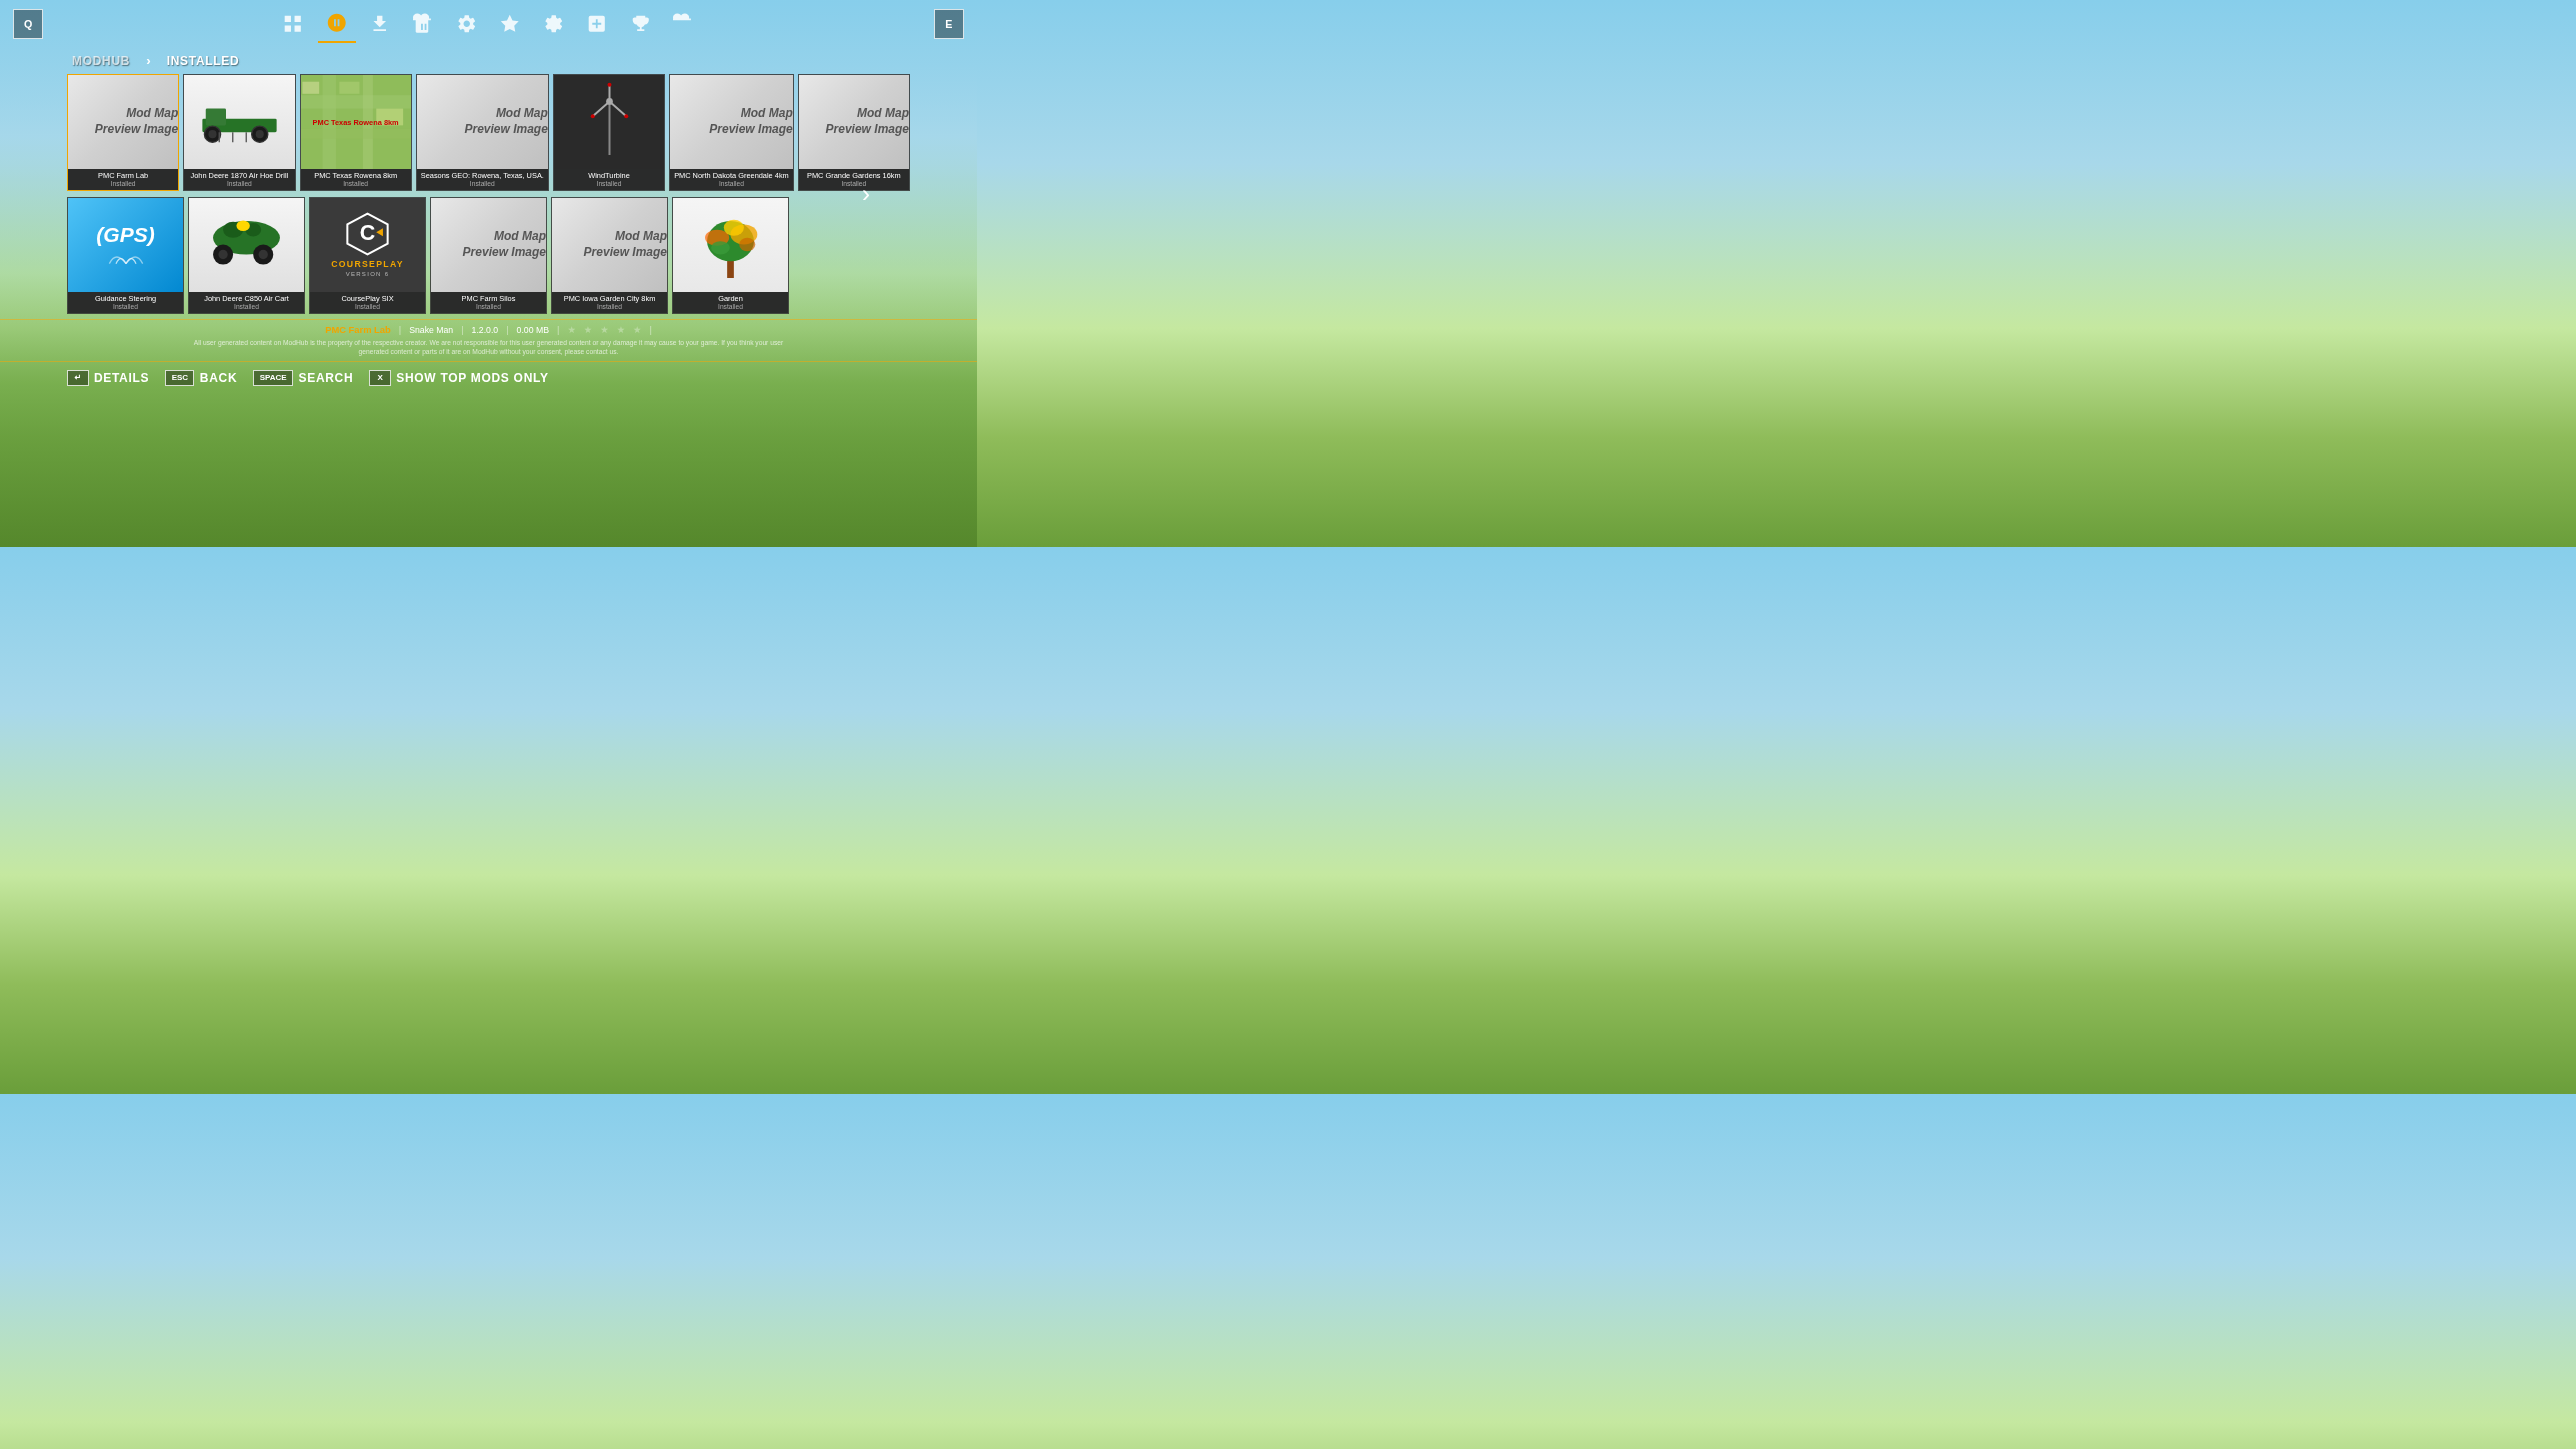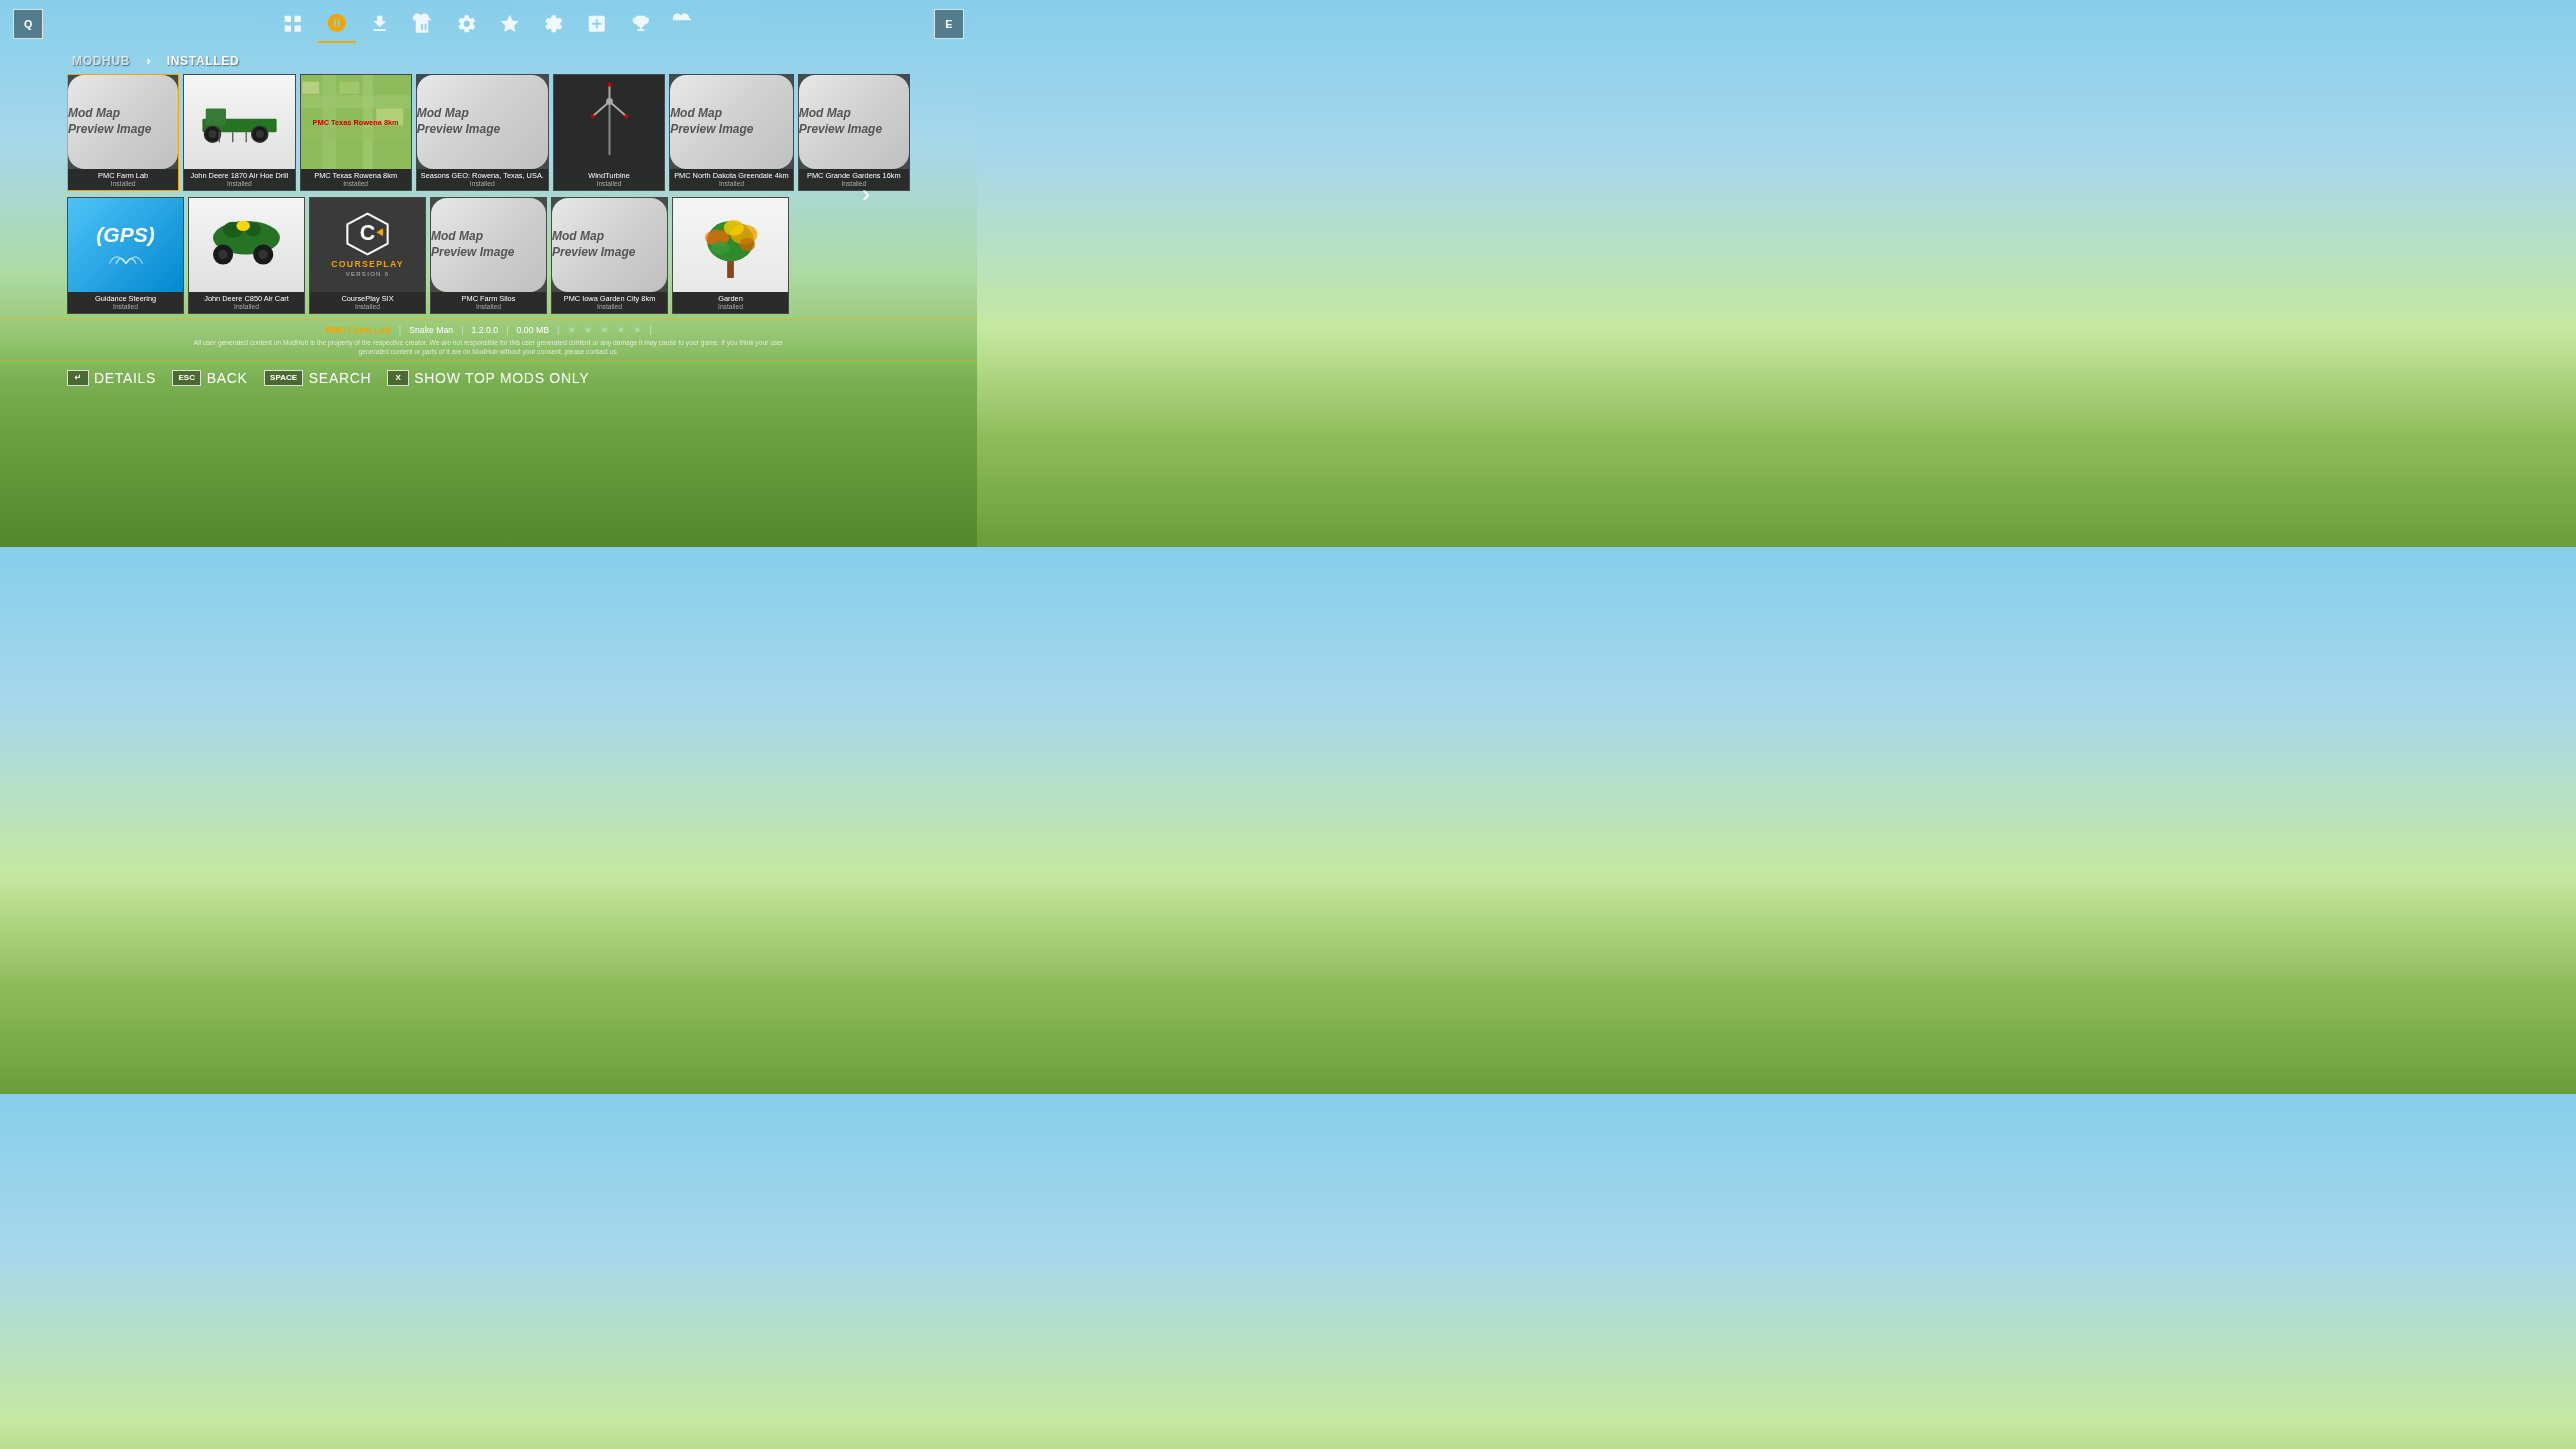--- a/index.html
+++ b/index.html
@@ -142,23 +142,22 @@
       position: relative;
     }
 
     
     .mod-preview-placeholder {
       width: 100%;
       height: 100%;
       background: linear-gradient(135deg, #e8e8e8 0%, #d0d0d0 50%, #c0c0c0 100%);
       display: flex;
       flex-direction: column;
-      align-items: flex-start;
+      align-items: flex-end;
       justify-content: center;
-      border-radius: 16px;
     }
 
     .mod-preview-placeholder .preview-title {
       font-size: 12px;
       font-weight: bold;
       font-style: italic;
       color: #555;
       text-align: center;
       line-height: 1.3;
     }
@@ -265,22 +264,22 @@
       color: white;
       font-size: 8px;
       font-weight: bold;
       padding: 2.7px 5.4px;
       min-width: 21.5px;
       text-align: center;
     }
 
     .control-label {
       color: white;
-      font-size: 14px;
-      font-weight: normal;
+      font-size: 12px;
+      font-weight: bold;
       letter-spacing: 0.7px;
     }
 
     
     .card-gps {
       background: linear-gradient(135deg, #4fc3f7 0%, #29b6f6 40%, #0288d1 100%);
     }
 
     .card-courseplay {
       background: #3a3a3a;

